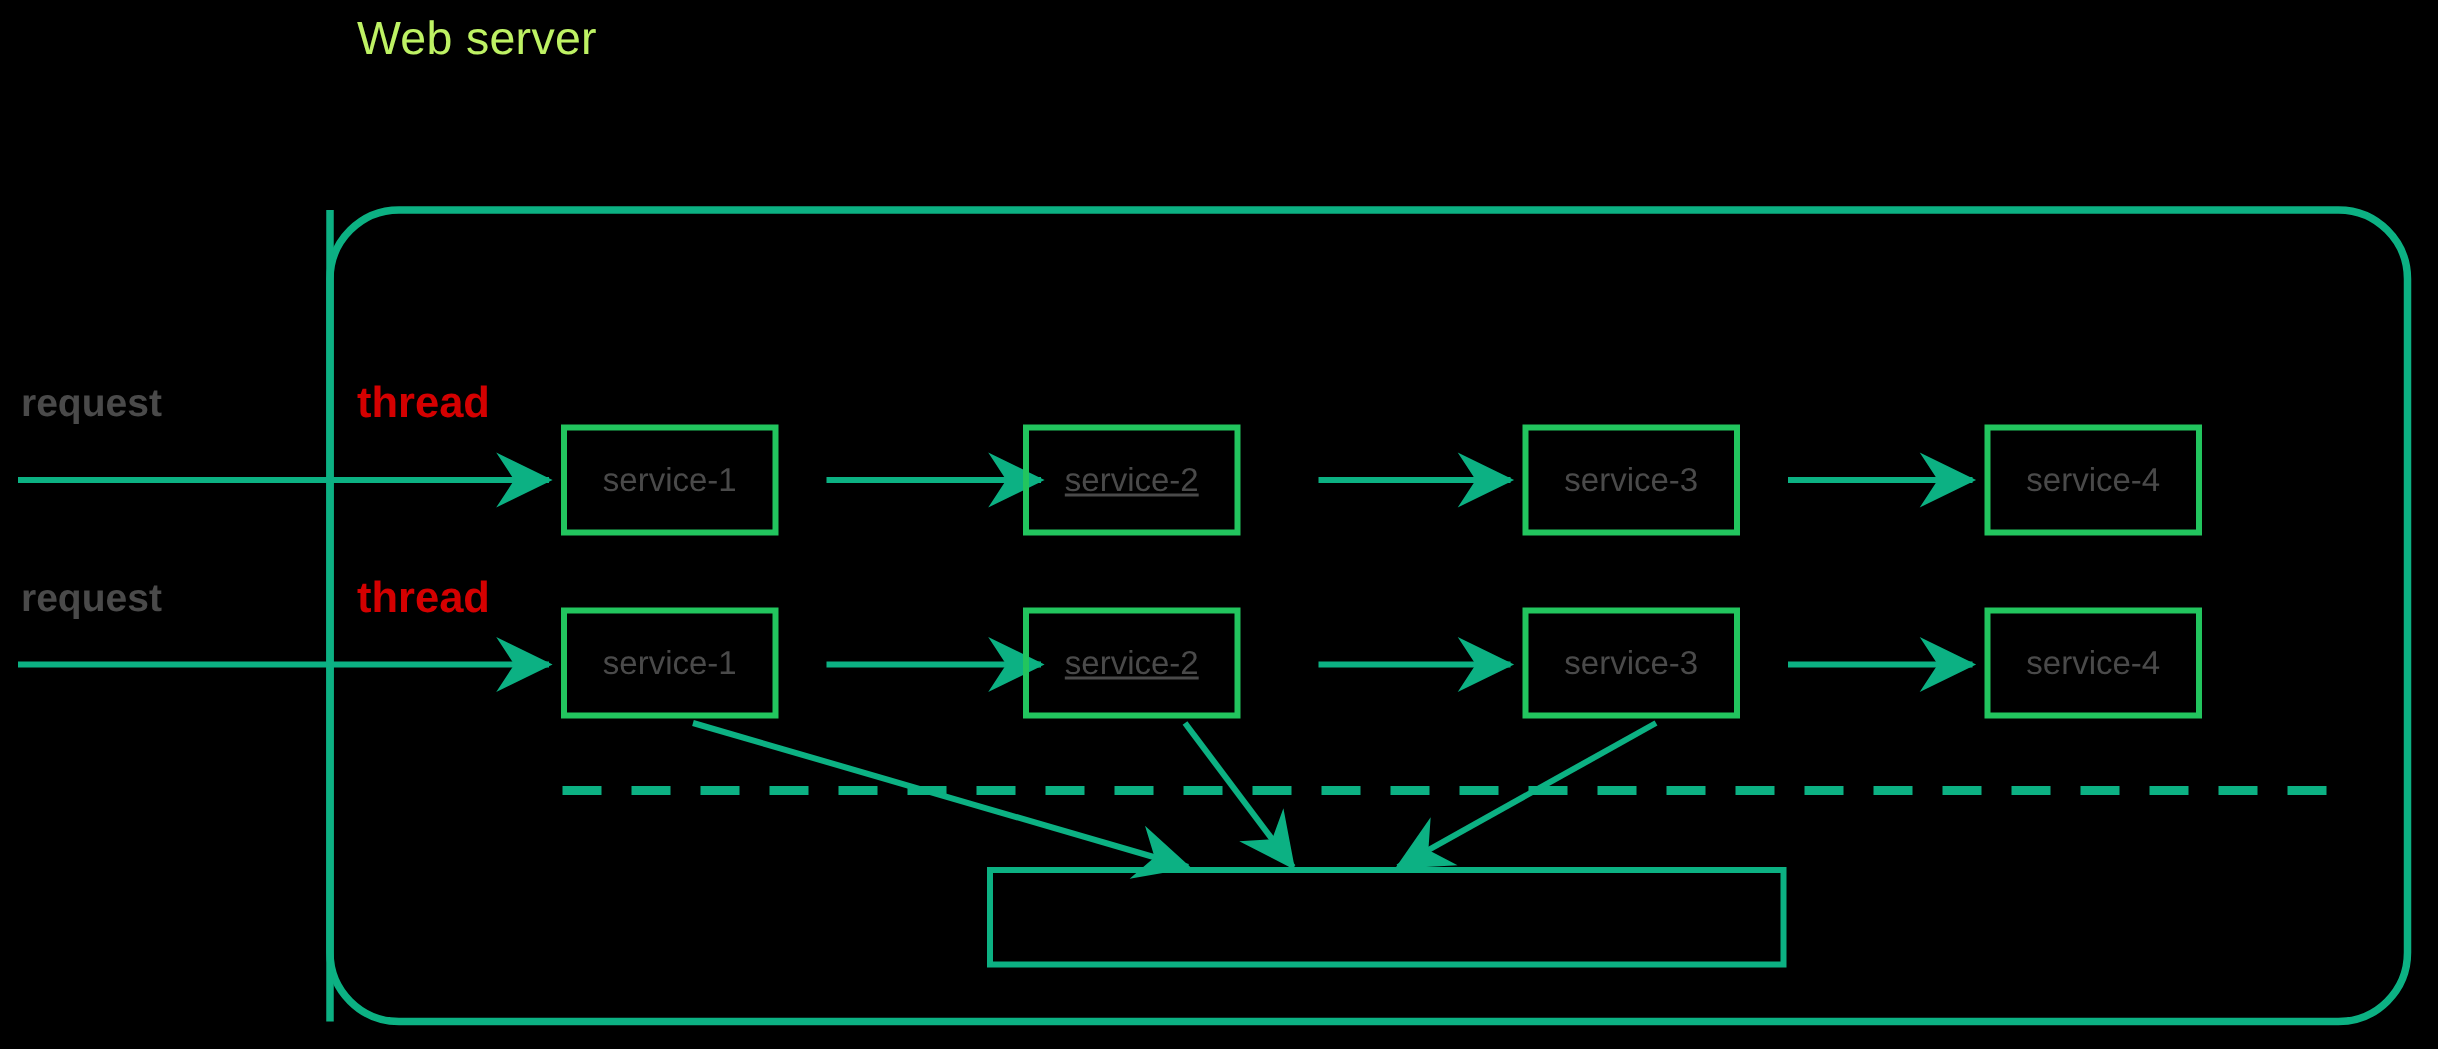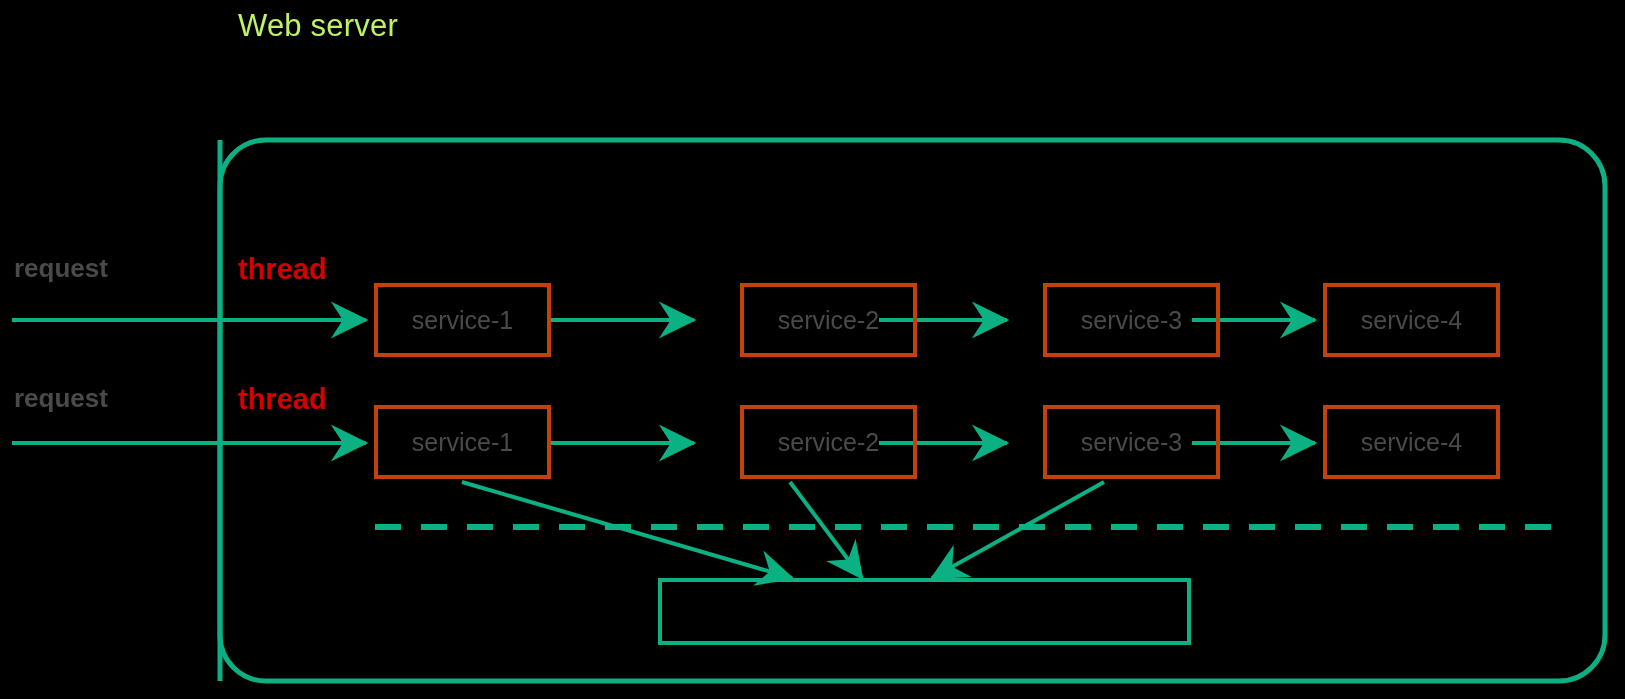--- a/index.html
+++ b/index.html
@@ -26,36 +26,36 @@
     position: absolute;
     left: 238px;
     top: 8px;
     font-size: 31px;
     color: #bef264;
     letter-spacing: 0.2px;
     white-space: nowrap;
   }
   .svc {
     position: absolute;
-    width: 177px;
+    width: 145px;
     height: 74px;
-    border: 4px solid #c2410c;
+    border: 4px solid #22c55e;
     box-sizing: border-box;
     display: flex;
     align-items: center;
     justify-content: center;
     color: #4a4a4a;
-    font-size: 25px;
+    font-size: 22px;
     background: transparent;
   }
   .r1 { top: 283px; }
   .r2 { top: 405px; }
   .c1 { left: 374px; }
-  .c2 { left: 740px; }
-  .c3 { left: 1015px; margin-left: 28px; }
+  .c2 { left: 682px; text-decoration: underline; }
+  .c3 { left: 1015px; }
   .c4 { left: 1323px; }
   .reqlbl {
     position: absolute;
     left: 14px;
     font-size: 26px;
     font-weight: bold;
     color: #4a4a4a;
     white-space: nowrap;
   }
   .reqlbl.a { top: 253px; }

